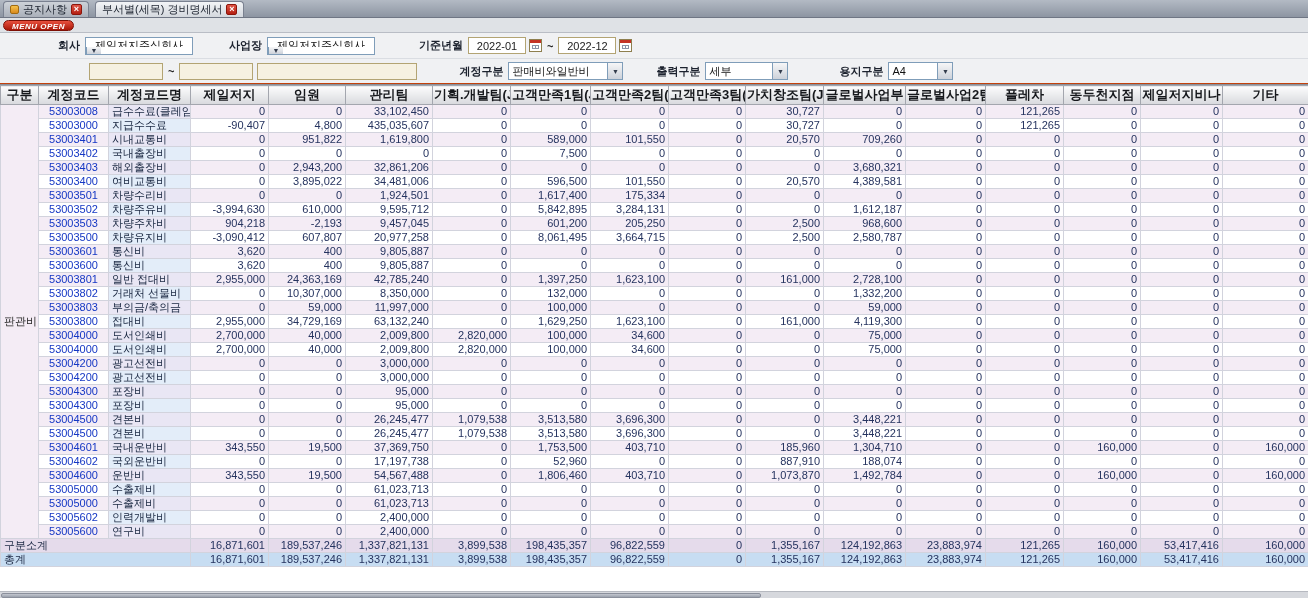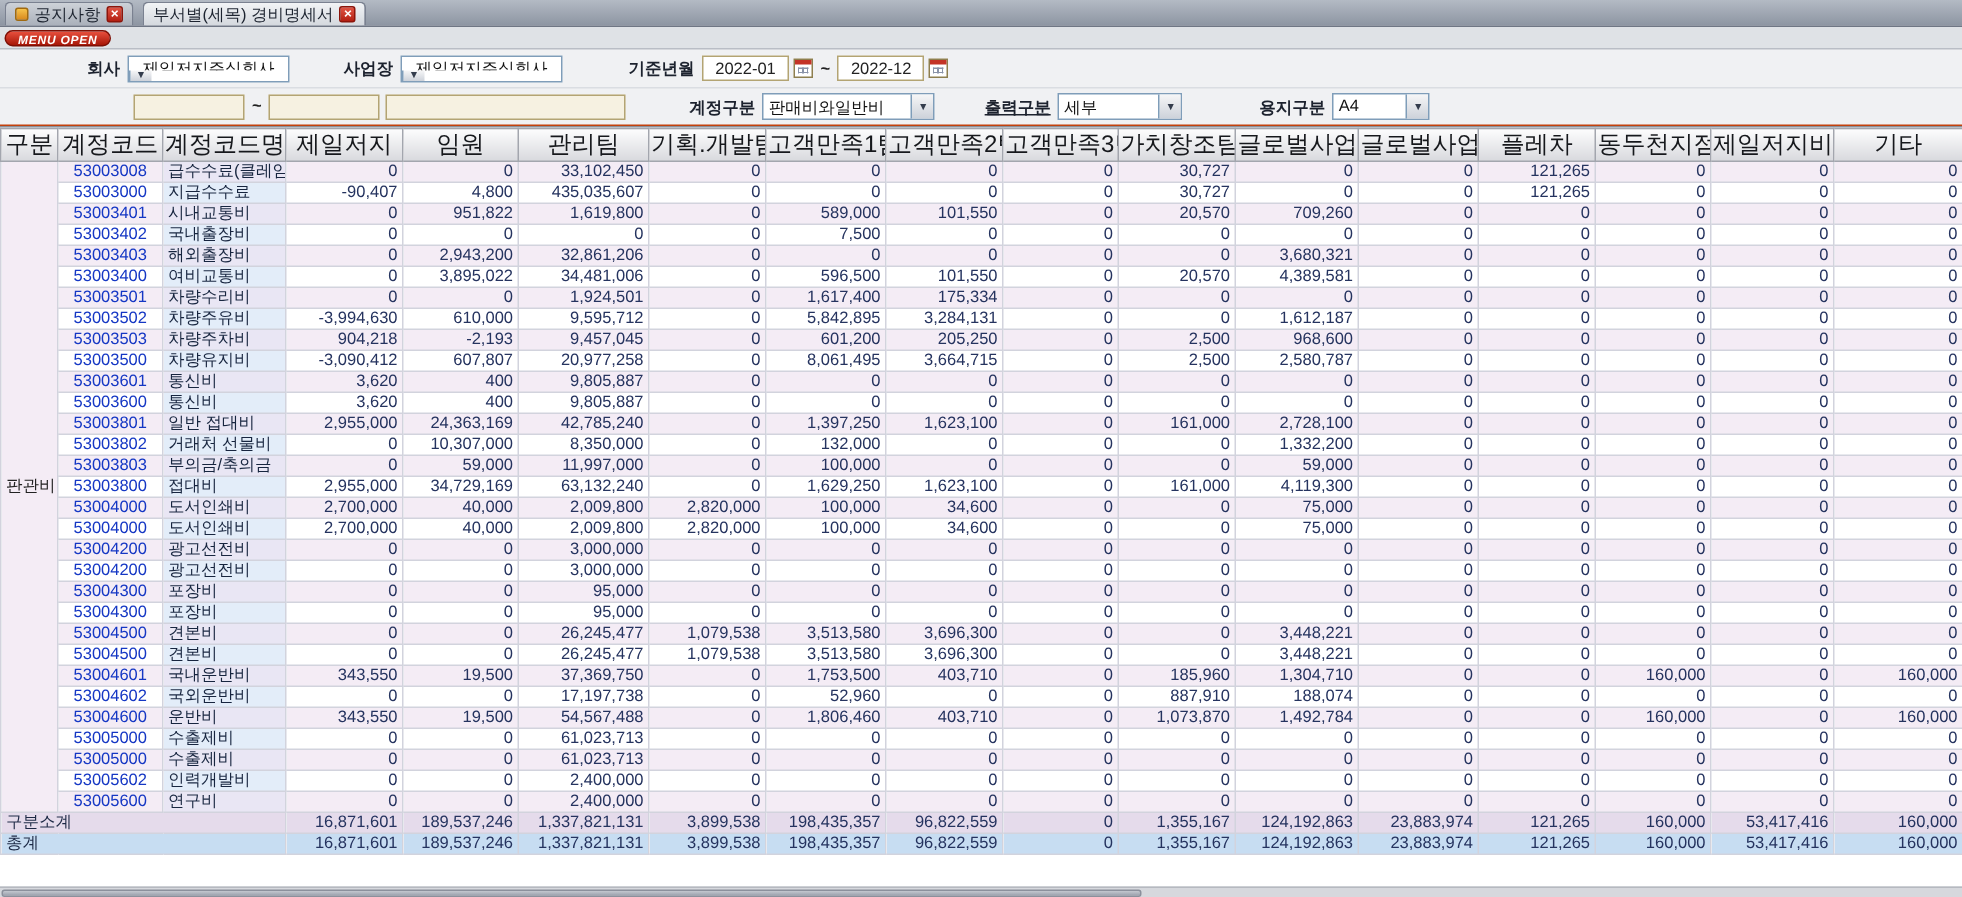--- a/index.html
+++ b/index.html
@@ -18,40 +18,40 @@
   
   .menustrip { height:14px; background:#dfe2e6; display:flex; align-items:center; padding-left:3px; }
   .menu-open { height:11px; line-height:11px; padding:0 8px; background:linear-gradient(#e8503e,#a81708); border:1px solid #7d0f05; border-radius:6px; color:#fff; font-size:8px; font-weight:bold; font-style:italic; letter-spacing:.5px; }
 
   
   .fpanel { background:#f0f1f3; border-top:1px solid #b9bdc5; border-bottom:1px solid #c2410c; }
   .frow { height:25px; display:flex; align-items:center; }
   .frow + .frow { border-top:1px solid #dadde2; }
   .flabel { font-size:11px; font-weight:bold; color:#1c222e; white-space:nowrap; margin-right:5px; }
   .ml58{margin-left:58px;} .ml36{margin-left:36px;} .ml44{margin-left:44px;}
-  .ml40{margin-left:40px;margin-top:44px;} .ml42{margin-left:42px;} .ml33{margin-left:33px;text-decoration:underline;} .ml51{margin-left:51px;}
+  .ml40{margin-left:40px;margin-top:44px;} .ml42{margin-left:42px;} .ml33{margin-left:33px;} .ml51{margin-left:51px;}
   .combo { display:flex; align-items:center; height:18px; background:#fff; border:1px solid #7f9db9; font-size:11px; color:#111; }
   .w133{width:108px;flex-direction:column;} .w115{width:115px;} .w83{width:83px;} .w65{width:65px;}
   .combo-text { flex:1; padding:0 3px; white-space:nowrap; overflow:hidden; }
   .combo-btn { width:15px; align-self:stretch; background:linear-gradient(#f6f6f7,#cdd2da); border-left:1px solid #7f9db9; font-size:7px; color:#333c4c; display:flex; align-items:center; justify-content:center; }
   .tin { height:17px; border:1px solid #b3a473; background:#fff; font-size:11px; padding:0 3px; font-family:inherit; color:#222; }
   .tin.date { width:58px; text-align:center; }
   .tin.beige { background:#f6f1e1; }
   .w74{width:74px;} .w160{width:160px; margin-left:4px;}
   .tilde { font-size:11px; color:#222; margin:0 5px; font-weight:bold; }
   .cal { width:13px; height:13px; border:1px solid #8e7f4f; background:#fff; position:relative; margin-left:3px; }
   .cal::before { content:""; position:absolute; top:0; left:0; right:0; height:3px; background:#c43326; }
   .cal::after { content:""; position:absolute; left:2px; right:2px; top:5px; bottom:2px;
     background-image: repeating-linear-gradient(to right,#8a93a8 0 1px,transparent 1px 3px),
                       repeating-linear-gradient(to bottom,#8a93a8 0 1px,transparent 1px 3px); }
 
   
   .gridwrap { flex:1; overflow:hidden; background:#fff; border-top:1px solid #8a8f99; }
   table { border-collapse:collapse; table-layout:fixed; width:1308px; }
-  th { background:linear-gradient(#fcfcfd,#d8d9dd); border:1px solid #a3a6ae; font-size:16px; font-weight:normal; color:#16181c; height:15px; padding:0 1px; white-space:nowrap; overflow:hidden; }
+  th { background:linear-gradient(#fcfcfd,#d8d9dd); border:1px solid #a3a6ae; font-size:13px; font-weight:bold; color:#16181c; height:15px; padding:0 1px; white-space:nowrap; overflow:hidden; }
   td { border:1px solid #d2d3dd; font-size:11px; height:13.9px; line-height:13px; padding:0 3px; white-space:nowrap; overflow:hidden; color:#25335f; background:#fff; }
   td.num { text-align:right; }
   td.code { color:#1537c4; text-align:center; padding:0 1px; }
   td.name { background:#e3edf9; color:#17253f; text-align:left; }
   tr.stripe td { background:#f4ecf5; }
   tr.stripe td.name { background:#e9e6f4; }
   td.gcell { background:#efe8f2; vertical-align:middle; text-align:left; color:#222; padding:0 3px; }
   tr.srow td { background:#e5dbeb; }
   tr.trow td { background:#c7ddf2; }
   td.slabel { text-align:left; color:#1c2844; }

